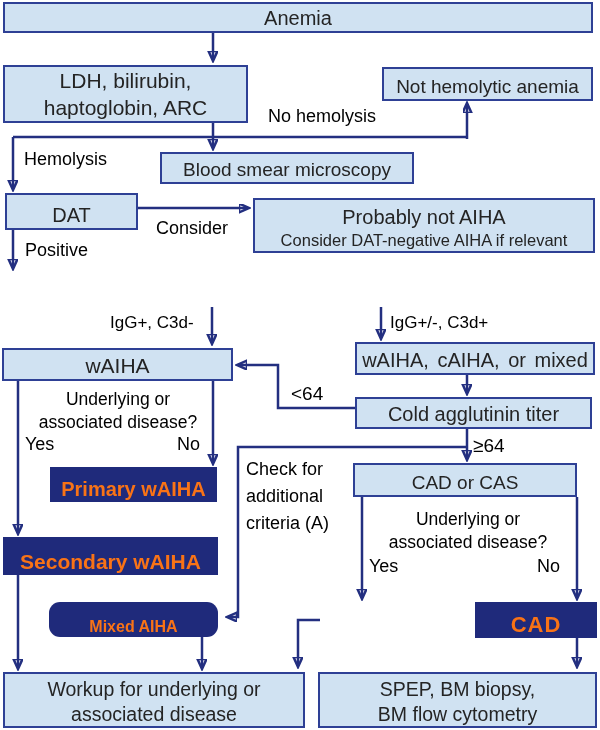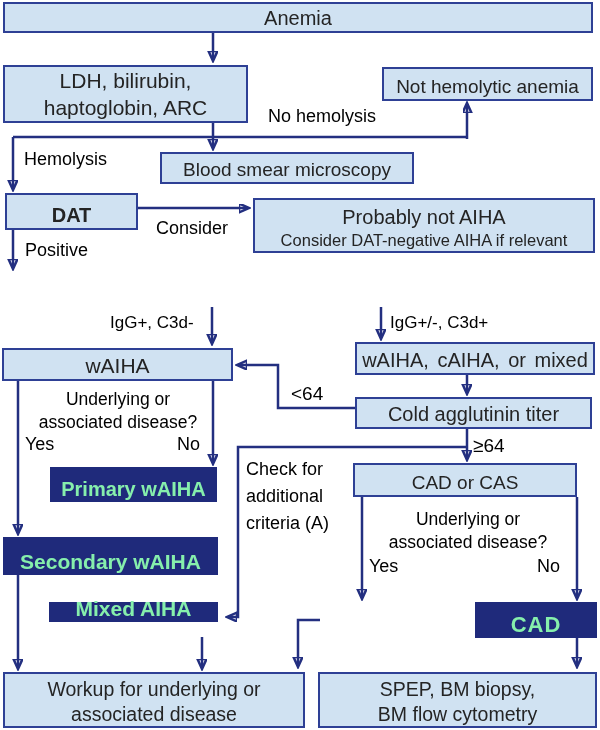--- a/index.html
+++ b/index.html
@@ -7,37 +7,37 @@
     position:relative;width:600px;height:730px;background:#ffffff;overflow:hidden;
     font-family:"Liberation Sans", sans-serif;
   }
   
   .node{
     position:absolute;box-sizing:border-box;
     display:flex;flex-direction:column;align-items:center;justify-content:flex-end;
     text-align:center;color:#242424;line-height:1.25;
   }
   .light{background:#d0e2f2;border:2px solid #2e4095;}
-  .dark{background:#1f2a7b;color:#86efac;font-weight:bold;}
+  .dark{background:#1f2a7b;color:#f97316;font-weight:bold;}
   
   #n-anemia        {left:3px;  top:2px;   width:590px;height:31px;font-size:20px;}
   #n-ldh           {left:3px;  top:65px;  width:245px;height:58px;font-size:21px;line-height:27px;}
   #n-nothemolytic  {left:382px;top:67px;  width:211px;height:34px;font-size:19px;}
   #n-bloodsmear    {left:160px;top:152px; width:254px;height:32px;font-size:19px;}
-  #n-dat           {left:5px;  top:193px; width:133px;height:37px;font-size:20px;font-weight:bold;}
+  #n-dat           {left:5px;  top:193px; width:133px;height:37px;font-size:20px;}
   #n-probablynot   {left:253px;top:198px; width:342px;height:55px;font-size:20px;}
   #n-probablynot .l2{font-size:16.5px;}
   #n-monospecific  {left:3px;  top:273px; width:592px;height:34px;font-size:20px;}
   #n-waiha         {left:2px;  top:348px; width:231px;height:33px;font-size:21px;}
   #n-waihacaiha    {left:355px;top:342px; width:240px;height:33px;font-size:20px;word-spacing:3px;}
   #n-coldtiter     {left:355px;top:397px; width:237px;height:32px;font-size:20px;}
   #n-cadorcas      {left:353px;top:463px; width:224px;height:34px;font-size:19px;}
   #n-primarywaiha  {left:50px; top:467px; width:167px;height:35px;font-size:20px;}
   #n-secondarywaiha{left:3px;  top:537px; width:215px;height:38px;font-size:21px;}
-  #n-mixedaiha     {left:49px; top:602px; width:169px;height:20px;font-size:21px;}
+  #n-mixedaiha     {left:49px; top:602px; width:169px;height:35px;font-size:16px;border-radius:11px;}
   #n-cas           {left:320px;top:602px; width:125px;height:36px;font-size:22px;letter-spacing:1px;}
   #n-cad           {left:475px;top:602px; width:122px;height:36px;font-size:22px;letter-spacing:1px;}
   #n-workup        {left:3px;  top:672px; width:302px;height:56px;font-size:19.5px;}
   #n-spep          {left:318px;top:672px; width:279px;height:56px;font-size:19.5px;}
   
   .lbl{
     position:absolute;color:#000000;font-size:18px;line-height:20px;white-space:nowrap;
   }
   #l-nohemolysis {left:268px;top:106px;}
   #l-hemolysis   {left:24px; top:149px;}

